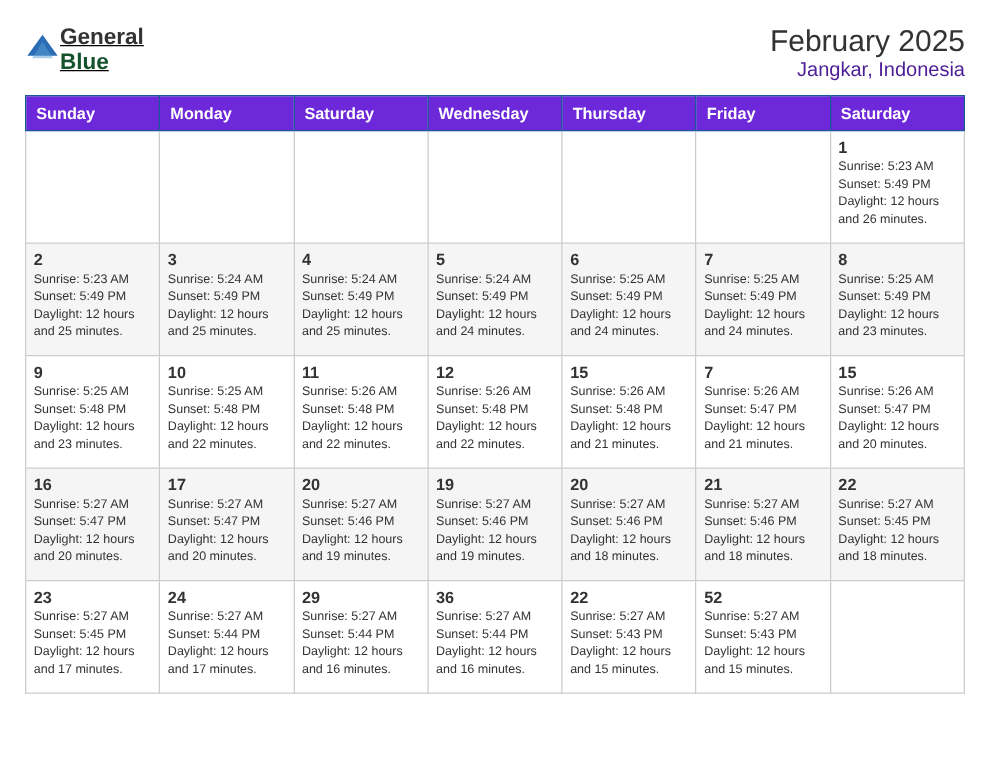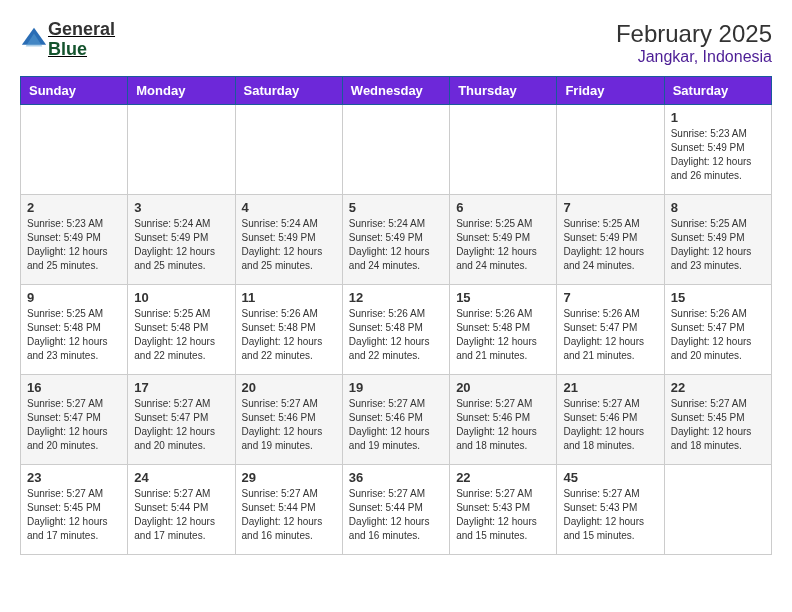--- a/index.html
+++ b/index.html
@@ -290,21 +290,21 @@
 Sunset: 5:44 PM
 Daylight: 12 hours and 16 minutes.</div>
         </td>
         <td>
           <span class="day-number">22</span>
           <div class="day-info" style="white-space: pre-line;">Sunrise: 5:27 AM
 Sunset: 5:43 PM
 Daylight: 12 hours and 15 minutes.</div>
         </td>
         <td>
-          <span class="day-number">45</span>
+          <span class="day-number">52</span>
           <div class="day-info" style="white-space: pre-line;">Sunrise: 5:27 AM
 Sunset: 5:43 PM
 Daylight: 12 hours and 15 minutes.</div>
         </td>
         <td class="empty-cell"></td>
       </tr>
     </tbody>
 </table>
 
 </body></html>

